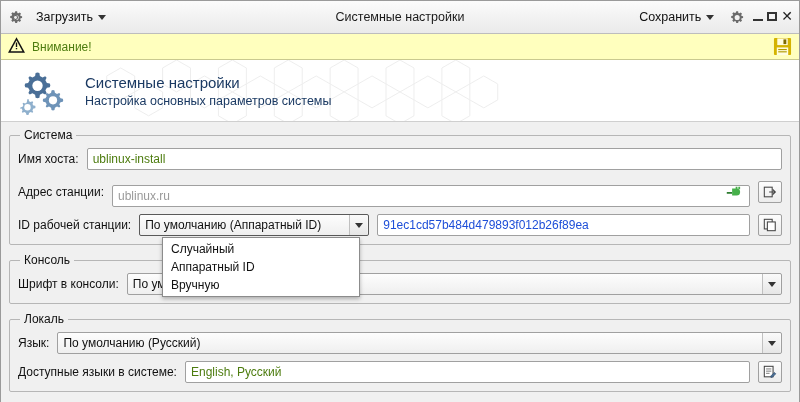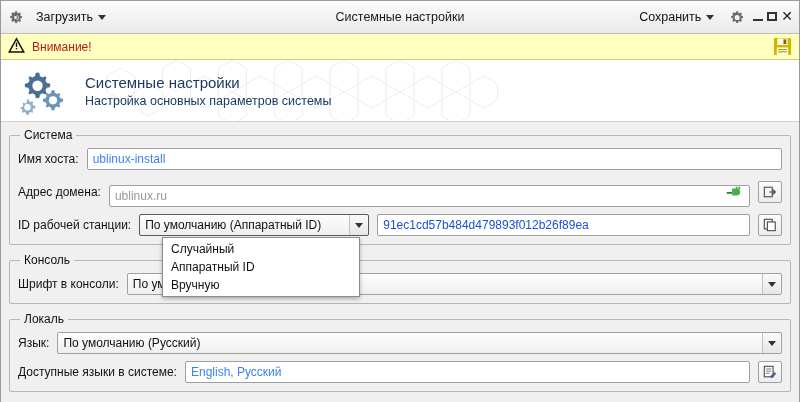--- a/index.html
+++ b/index.html
@@ -66,21 +66,21 @@
   .warnbar {
     height: 26px;
     flex: 0 0 26px;
     background: #ffffbe;
     border-bottom: 1px solid #c9c98f;
     display: flex;
     align-items: center;
     padding: 0 7px;
     gap: 7px;
   }
-  .warn-text { font-size: 12px; color: #b91c1c; }
+  .warn-text { font-size: 12px; color: #4d7c0f; }
   .save-ico { margin-left: auto; width: 19px; height: 19px; }
 
   
   .banner {
     flex: 0 0 62px;
     height: 62px;
     background: #ffffff;
     border-bottom: 1px solid #cfcfcf;
     display: flex;
     align-items: center;
@@ -128,21 +128,21 @@
   .field {
     flex: 1 1 auto;
     height: 22px;
     background: #fff;
     border: 1px solid #a0a0a0;
     border-radius: 2px;
     display: flex;
     align-items: center;
     padding: 0 5px;
     font-size: 12px;
-    color: #3b82f6;
+    color: #4d7c0f;
     min-width: 0;
   }
   .field.placeholder { color: #9a9a9a; }
   .field.readonly { color: #1d4ed8; background: #fff; }
   .combo {
     height: 22px;
     background: linear-gradient(to bottom,#fdfdfd,#efefef);
     border: 1px solid #a0a0a0;
     border-radius: 2px;
     display: flex;
@@ -305,21 +305,21 @@
 
     <fieldset class="group">
       <legend>Система</legend>
 
       <div class="row">
         <span class="lbl">Имя хоста:</span>
         <div class="field">ublinux-install</div>
       </div>
 
       <div class="row">
-        <span class="lbl">Адрес домена:</span>
+        <span class="lbl">Адрес станции:</span>
         <div class="field placeholder" style="position:relative; padding-right:26px;margin-top:8px;">ublinux.ru</div>
         <span class="plug-ico" style="margin-left:-34px; z-index:3;">
           <svg width="18" height="16" viewBox="0 0 20 18">
             <path d="M3 9h6v2H3z" fill="#2f7d32"></path>
             <path d="M9 5h5a4 4 0 010 8H9z" fill="#46b04a"></path>
             <path d="M14 3v3M17 3v3" stroke="#46b04a" stroke-width="2"></path>
           </svg>
         </span>
         <div class="iconbtn" style="margin-left:8px;">
           <svg width="14" height="14" viewBox="0 0 16 16">

